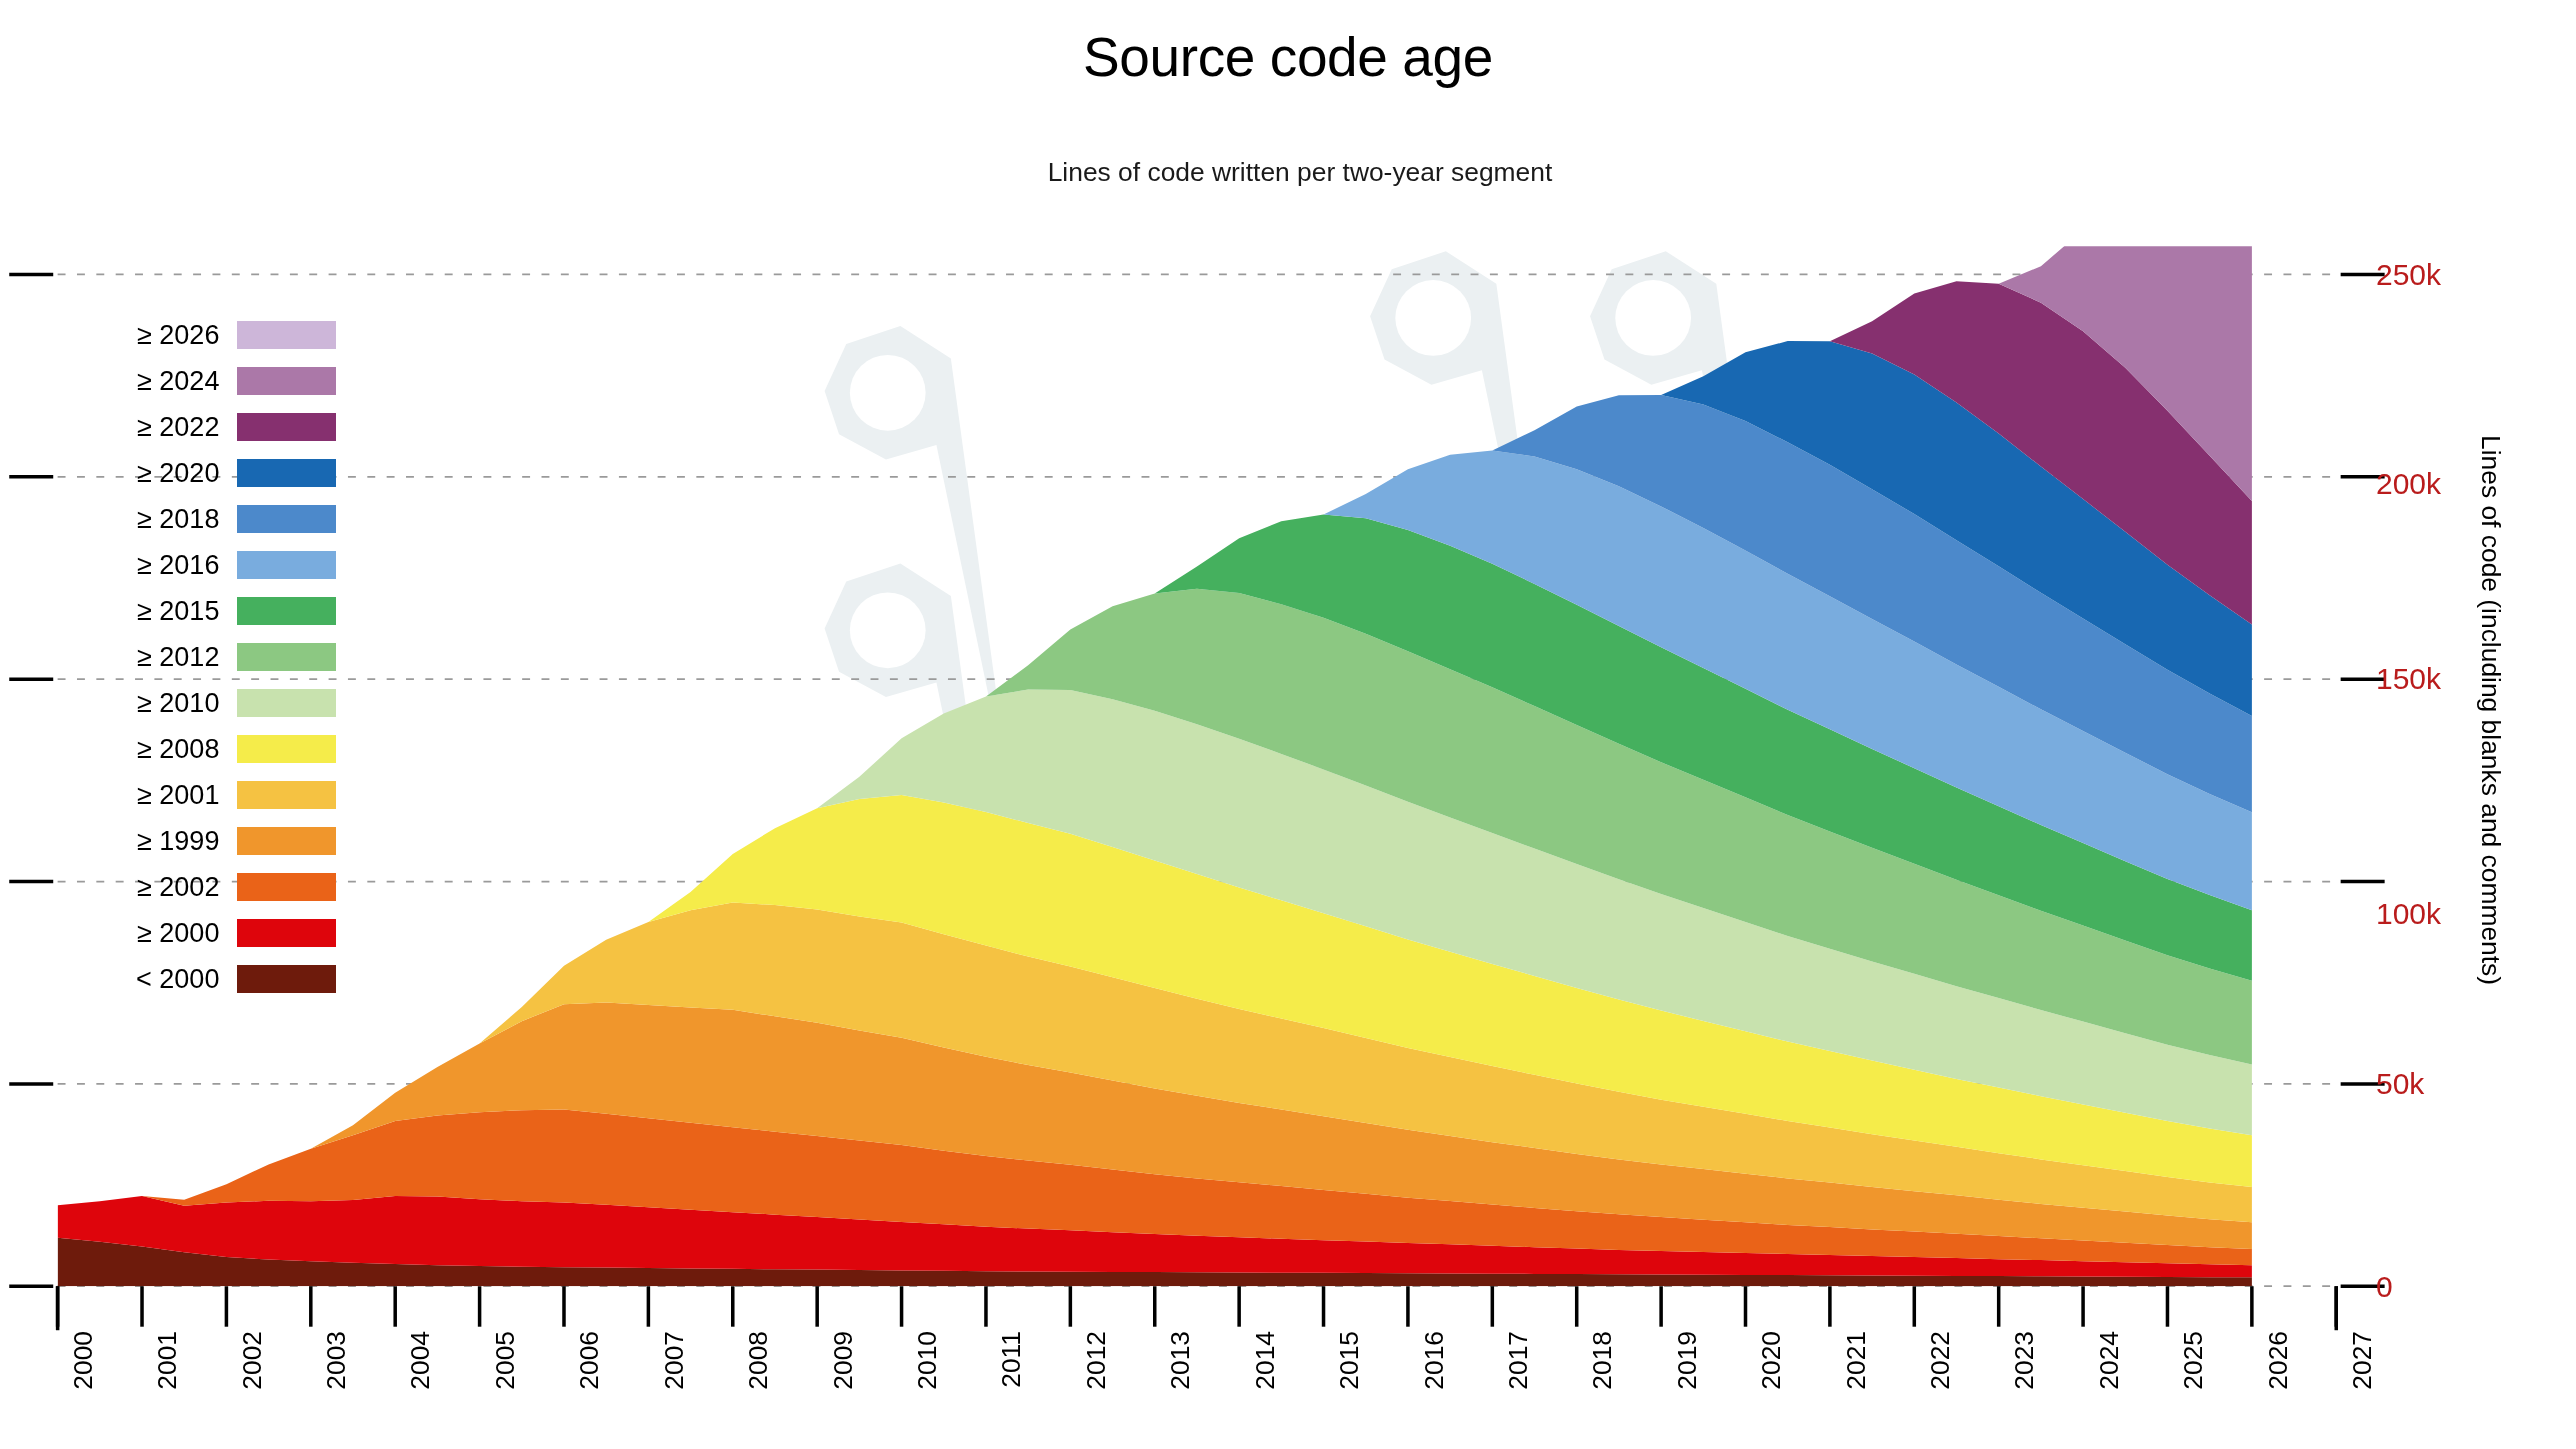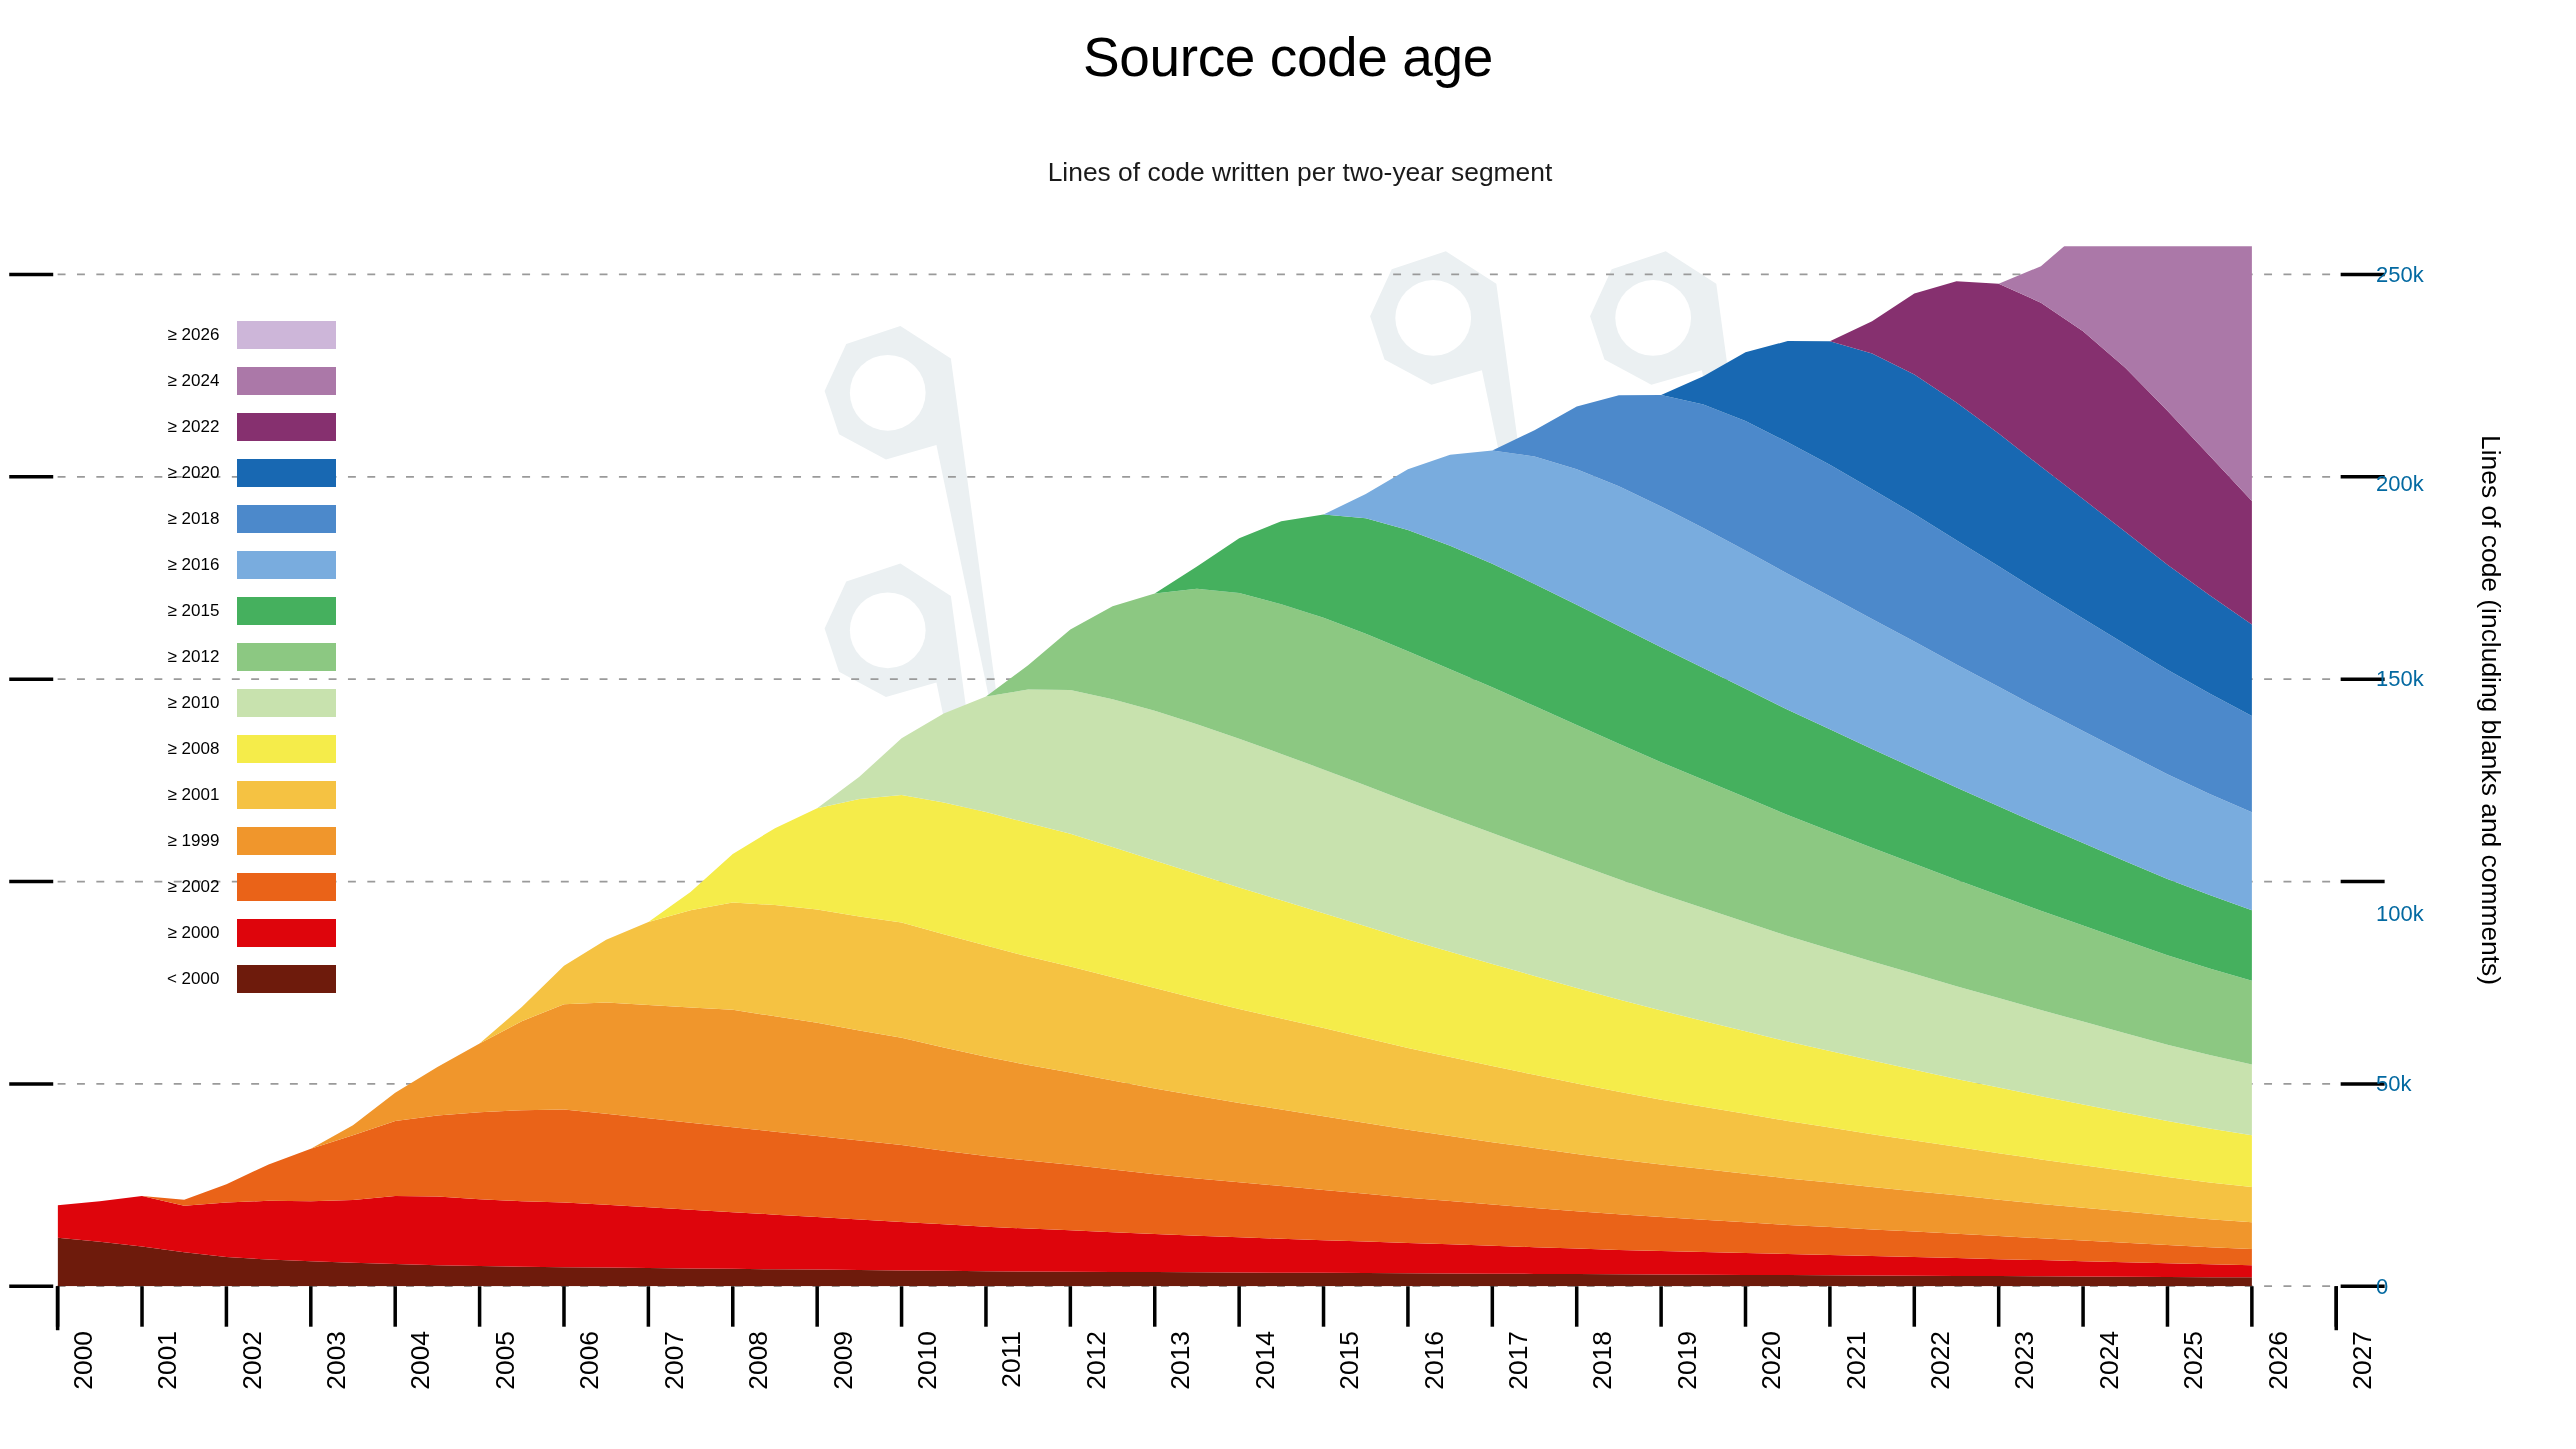--- a/index.html
+++ b/index.html
@@ -21,27 +21,27 @@
     text-align: center; font-size: 26.4px; font-weight: 400; color: #1a1a1a;
   }
 
   #plot-svg { position: absolute; left: 0; top: 0; }
 
   
   #legend { position: absolute; left: 123px; top: 312px; }
   .legend-row { display: flex; align-items: center; height: 46px; }
   .legend-label {
     width: 114px; text-align: right; padding-right: 17.6px;
-    font-size: 17px; color: #000; white-space: nowrap;
+    font-size: 27px; color: #000; white-space: nowrap;
   }
   .legend-swatch { width: 99px; height: 28px; }
 
   
   .ytick-label {
-    position: absolute; font-size: 22px; color: #0369a1;
+    position: absolute; font-size: 30px; color: #b91c1c;
     left: 2376px; transform: translateY(-50%); white-space: nowrap;
   }
   #y-axis-title {
     position: absolute; left: 2475px; top: 435px;
     width: 546px; text-align: center;
     transform-origin: 0 0; transform: rotate(90deg) translateY(-100%);
     font-size: 26.4px; color: #000; white-space: nowrap;
   }
 
   

